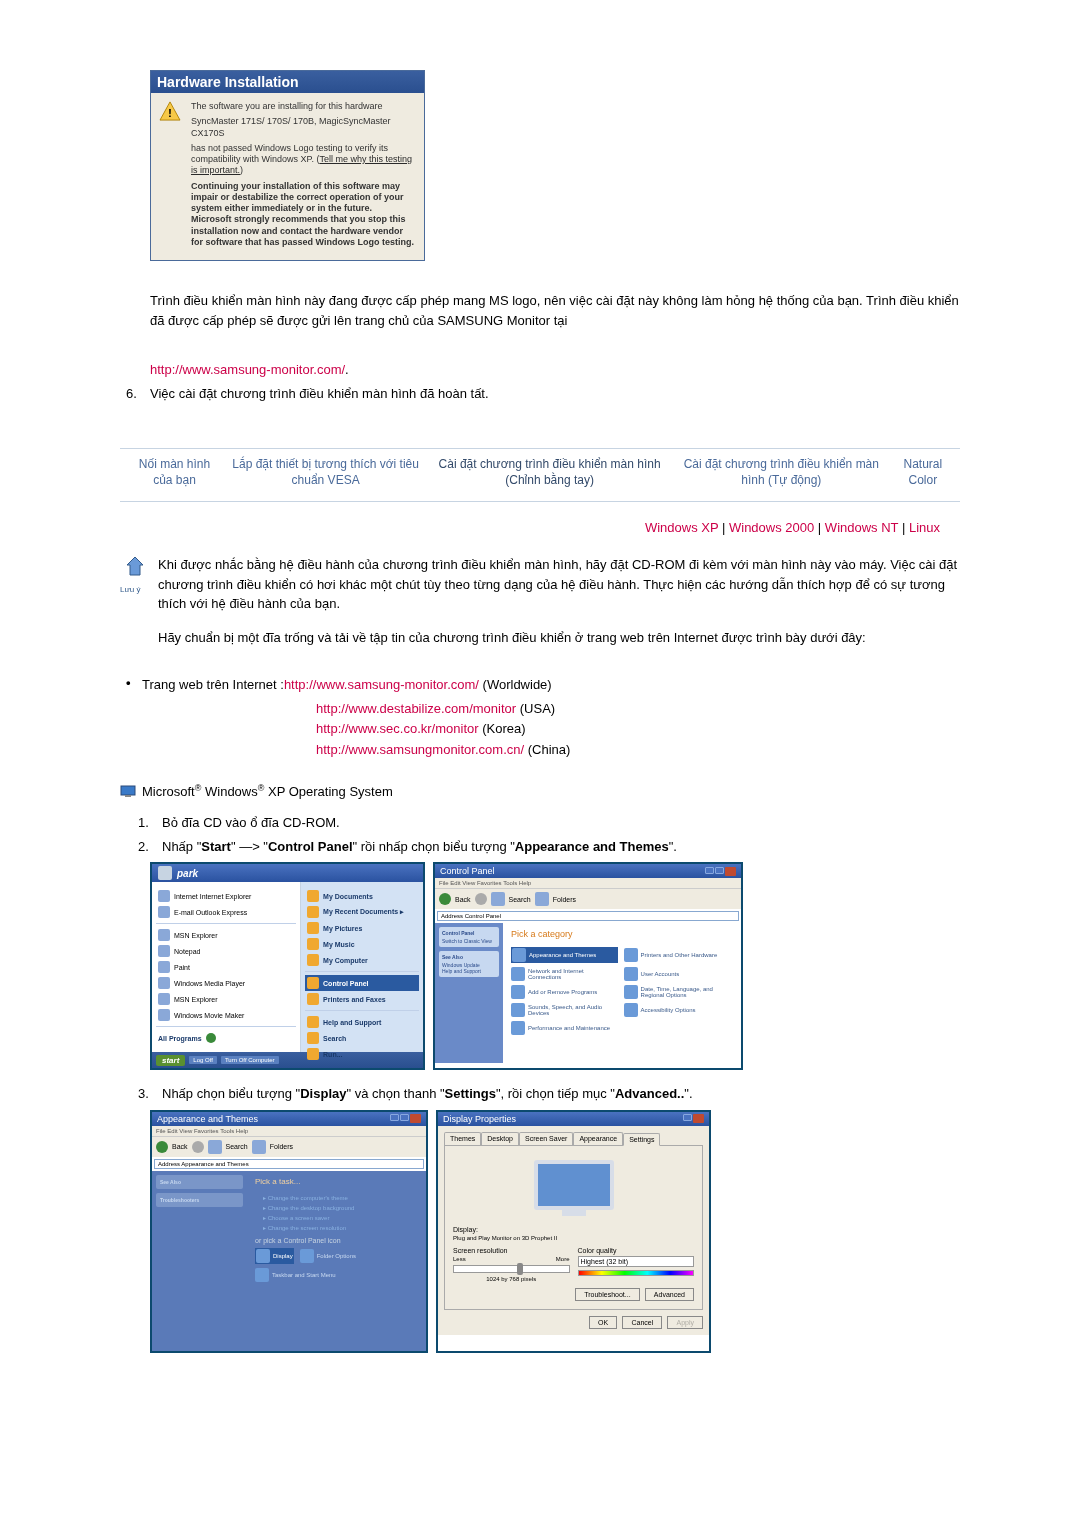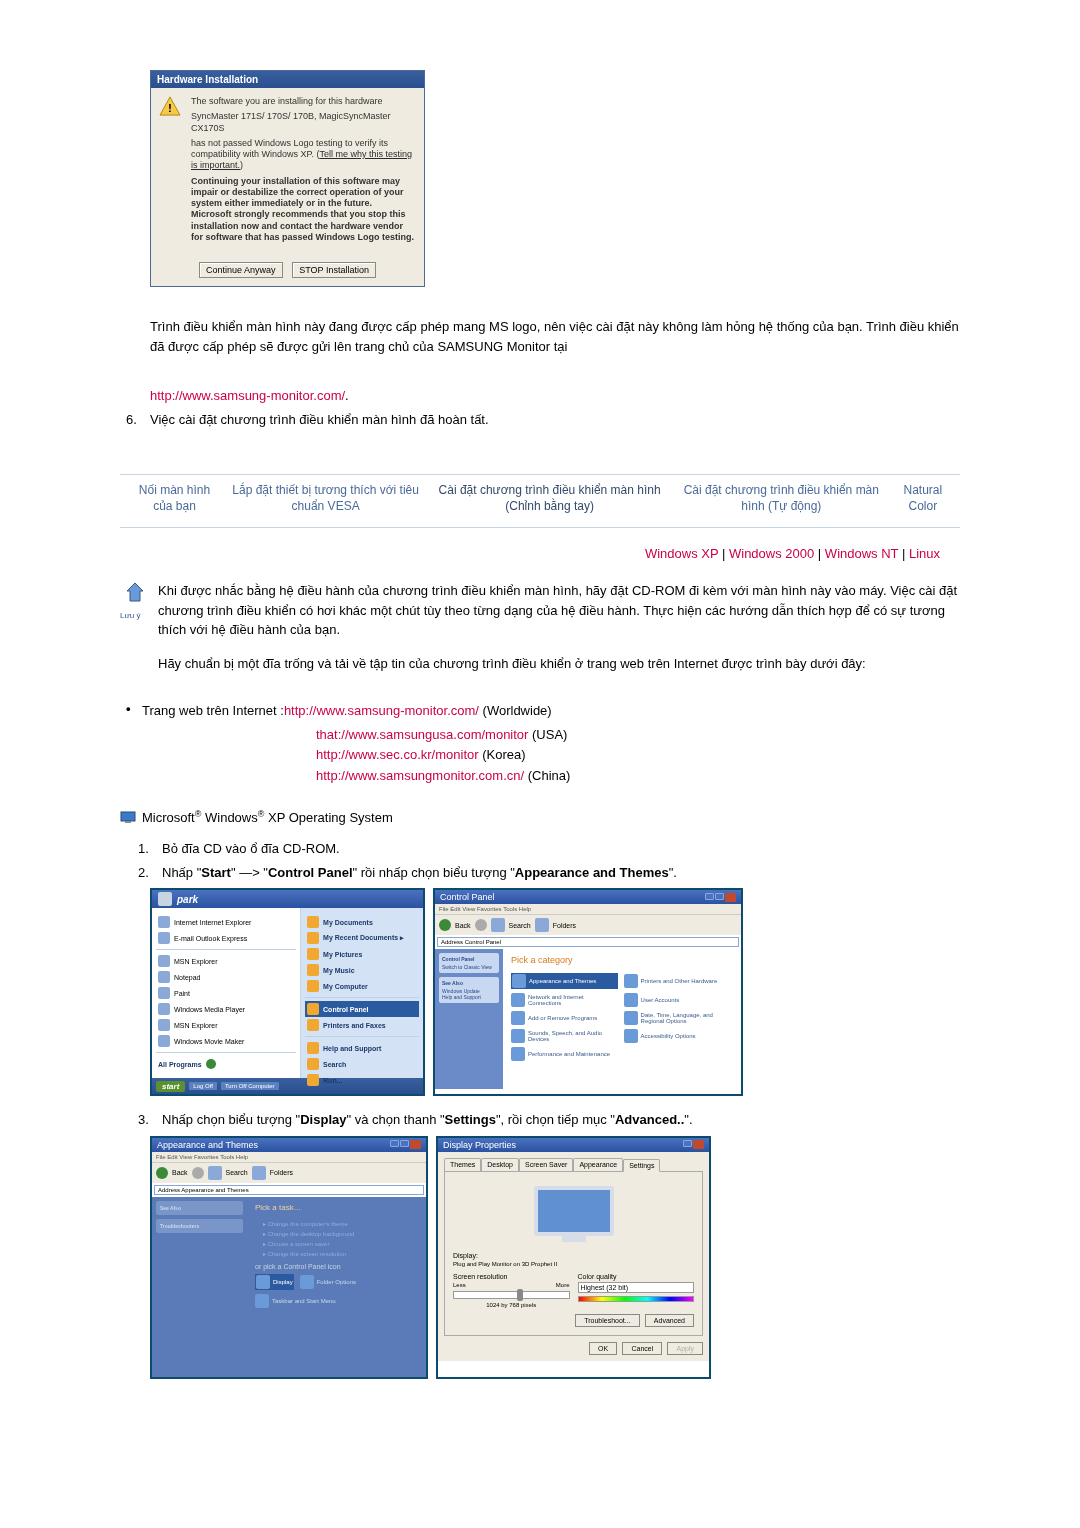--- a/index.html
+++ b/index.html
@@ -13,21 +13,21 @@
     }
     .dialog {
       width: 275px;
       margin-left: 30px;
       margin-bottom: 18px;
       border: 1px solid #4a6a9a;
     }
     .dialog-title {
       background: linear-gradient(#3a5f9f, #2a4f8f);
       color: #fff;
-      font-size: 10px;
+      font-size: 14px;
       font-weight: bold;
       padding: 3px 6px;
     }
     .dialog-body {
       background: #efebe0;
       padding: 8px 10px 8px 40px;
       position: relative;
       font-size: 9px;
       color: #333;
       line-height: 1.25;
@@ -206,24 +206,20 @@
           <text x="12" y="18" text-anchor="middle" font-size="13" font-weight="bold" fill="#000">!</text>
         </svg>
     </div>
     <div class="line">The software you are installing for this hardware</div>
     <div class="line">SyncMaster 171S/ 170S/ 170B, MagicSyncMaster CX170S</div>
     <div class="line">
       <span>has not passed Windows Logo testing to verify its compatibility with Windows XP. (</span><span class="ul">Tell me why this testing is important.</span><span>)</span>
     </div>
     <div class="line" style="font-weight:bold;">Continuing your installation of this software may impair or destabilize the correct operation of your system either immediately or in the future. Microsoft strongly recommends that you stop this installation now and contact the hardware vendor for software that has passed Windows Logo testing.</div>
   </div>
-  <div class="dialog-btns">
-    <button>Continue Anyway</button>
-    <button>STOP Installation</button>
-  </div>
 </div>
 
 <div class="body-text">
   <span>Trình điều khiển màn hình này đang được cấp phép mang MS logo, nên việc cài đặt này không làm hỏng hệ thống của bạn. Trình điều khiển đã được cấp phép sẽ được gửi lên trang chủ của SAMSUNG Monitor tại</span>
 </div>
 <div class="body-text">
   <a class="link">http://www.samsung-monitor.com/</a><span>.</span>
 </div>
 <div class="num-item">
   <span class="num">6.</span>
@@ -258,21 +254,21 @@
 </div>
 
 <div class="plain-block">Hãy chuẩn bị một đĩa trống và tải về tập tin của chương trình điều khiển ở trang web trên Internet được trình bày dưới đây:</div>
 
 <div class="bullet-row">
   <span class="b">•</span>
   <div class="c">
     <span>Trang web trên Internet :</span><a class="link">http://www.samsung-monitor.com/</a><span> (Worldwide)</span>
   </div>
 </div>
-<div class="indented-link"><a class="link">that://www.samsungusa.com/monitor</a><span> (USA)</span></div>
+<div class="indented-link"><a class="link">http://www.destabilize.com/monitor</a><span> (USA)</span></div>
 <div class="indented-link"><a class="link">http://www.sec.co.kr/monitor</a><span> (Korea)</span></div>
 <div class="indented-link"><a class="link">http://www.samsungmonitor.com.cn/</a><span> (China)</span></div>
 
 <div class="section-header">
   <span class="section-icon">
     <svg viewBox="0 0 16 14">
         <rect x="1" y="2" width="14" height="9" fill="#3a7ac8" stroke="#2a4a7a"></rect>
         <rect x="5" y="11" width="6" height="2" fill="#888"></rect>
       </svg>
   </span>

